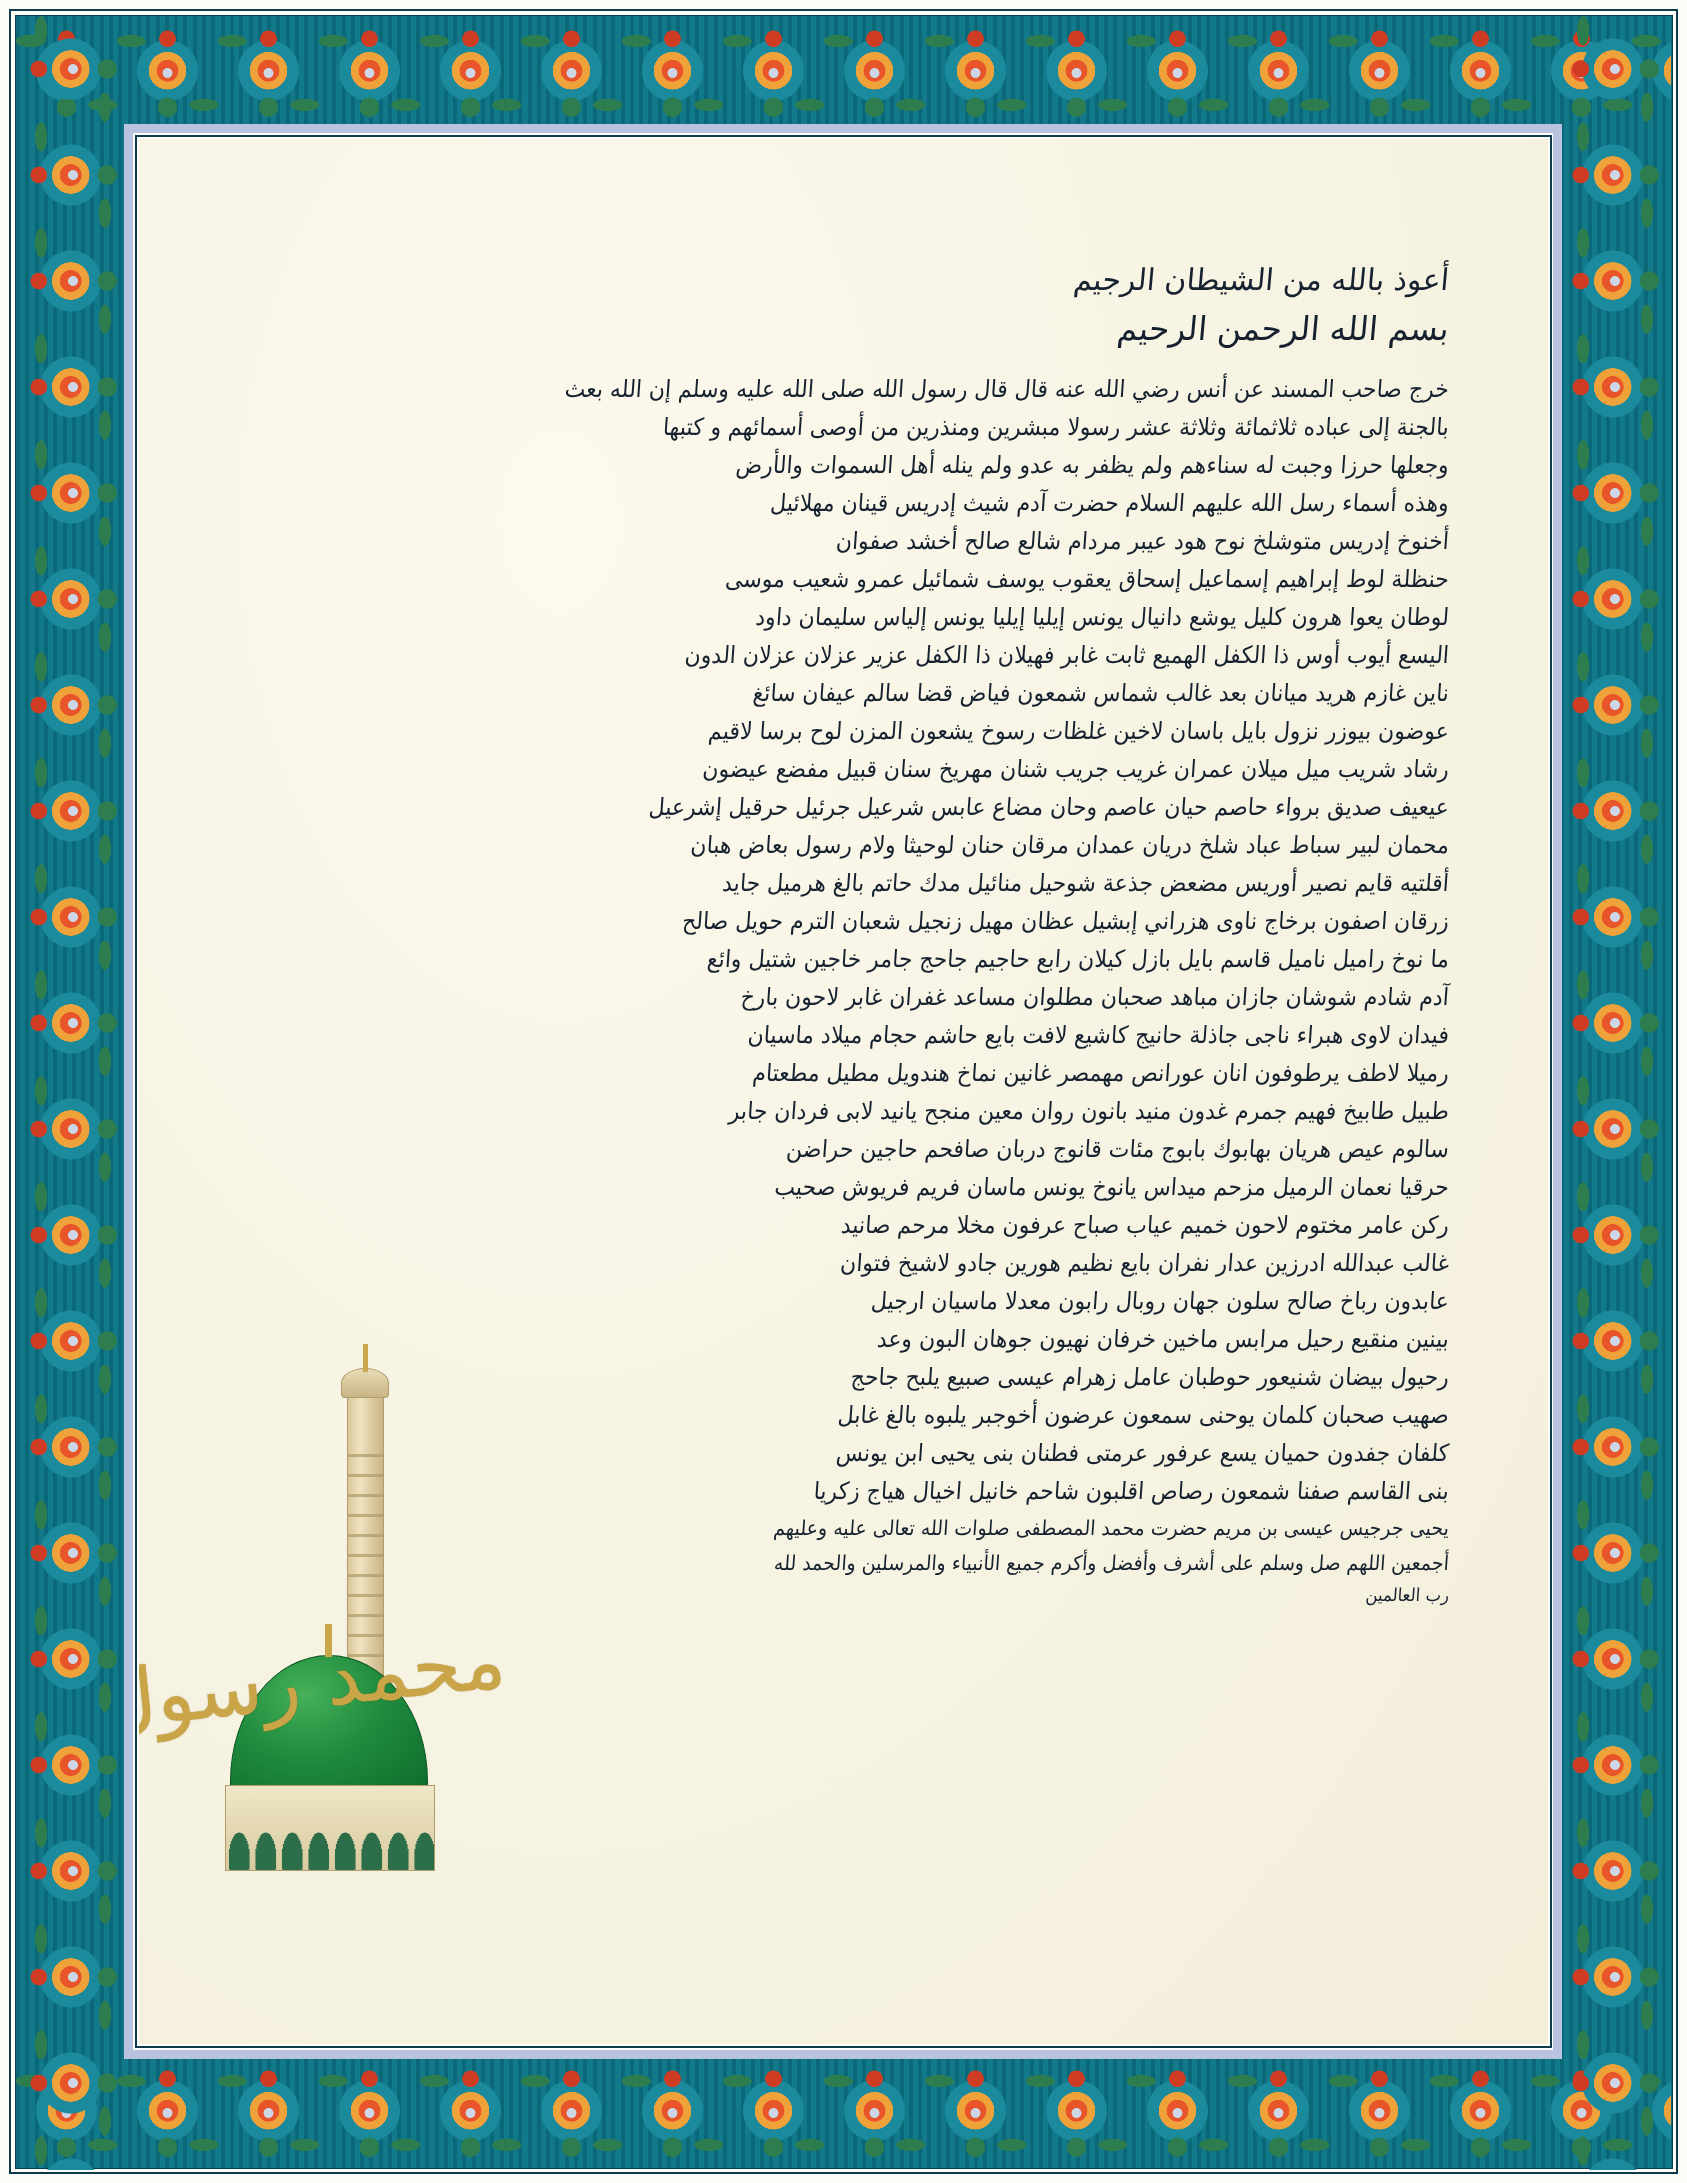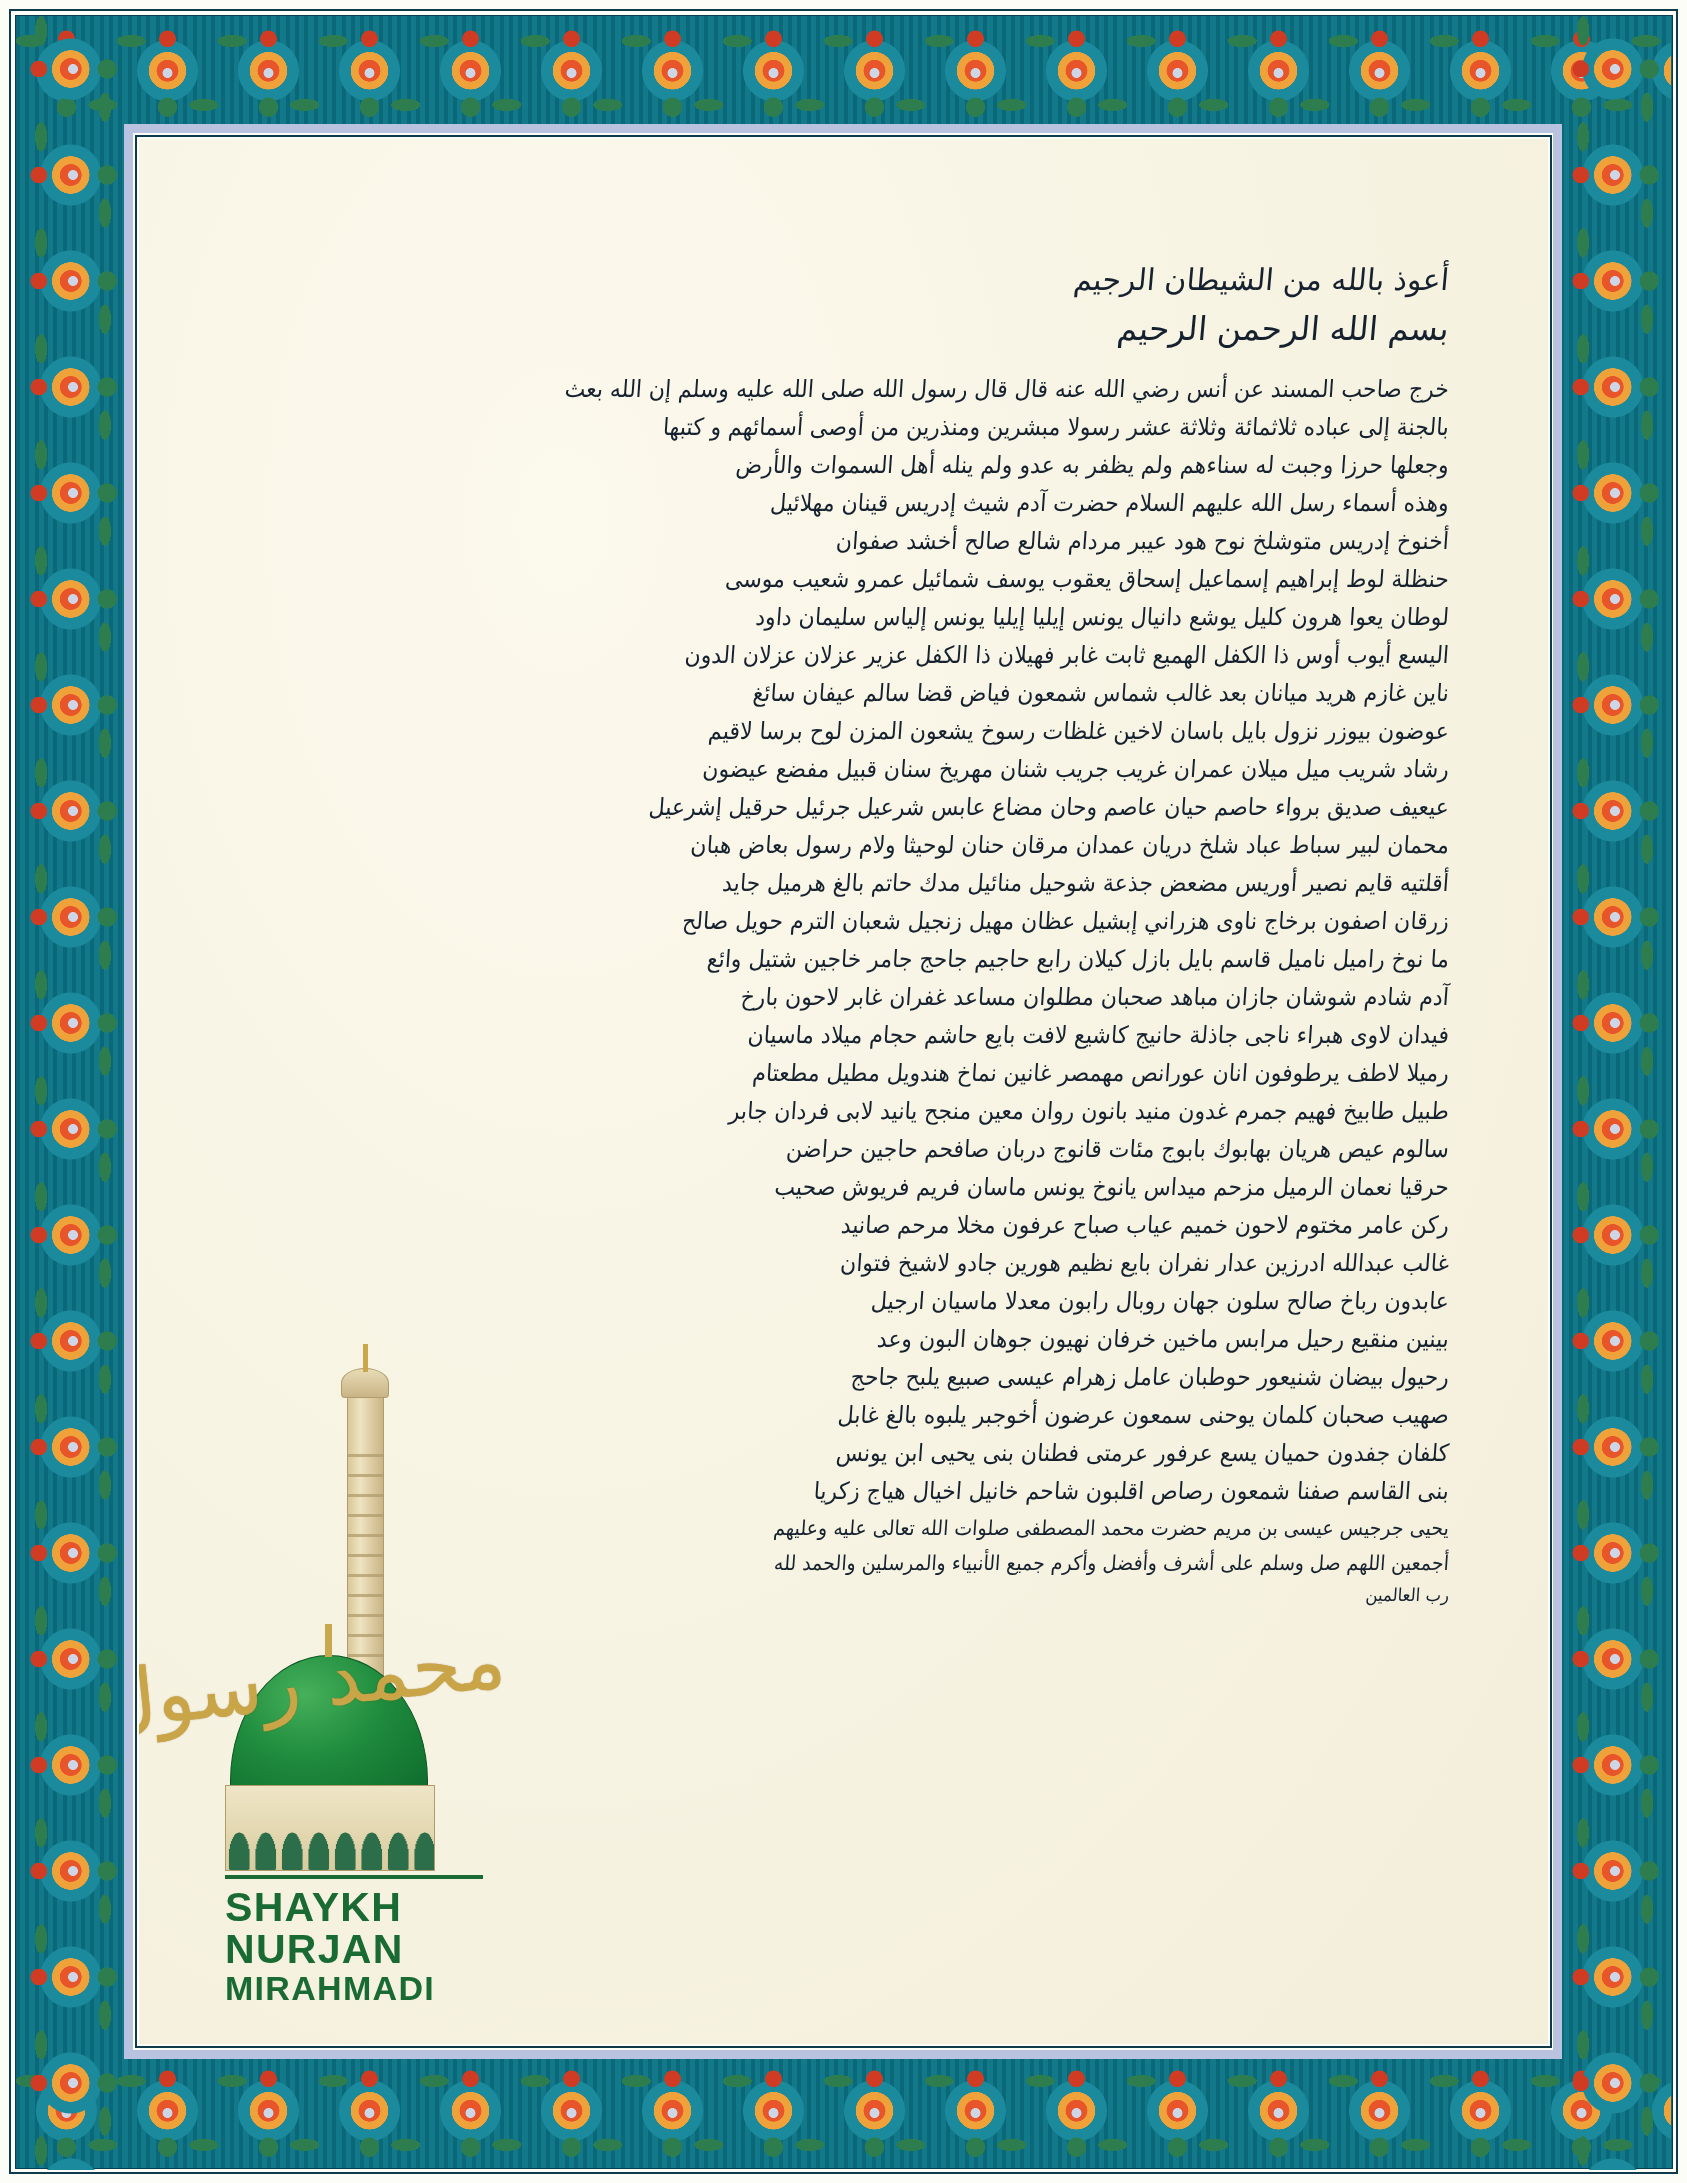--- a/index.html
+++ b/index.html
@@ -361,22 +361,17 @@
 
     <div class="logo-block">
       <div class="minaret">
         <div class="minaret-bands"></div>
       </div>
       <div class="dome"></div>
       <div class="dome-base">
         <div class="dome-arches"></div>
       </div>
       <div class="gold-script">محمد رسول الله</div>
-      <div class="logo-name">
-        <div class="l1">SHAYKH</div>
-        <div class="l2">NURJAN</div>
-        <div class="l3">MIRAHMADI</div>
-      </div>
     </div>
 
   </div>
 </div>
 
 
 </body></html>

